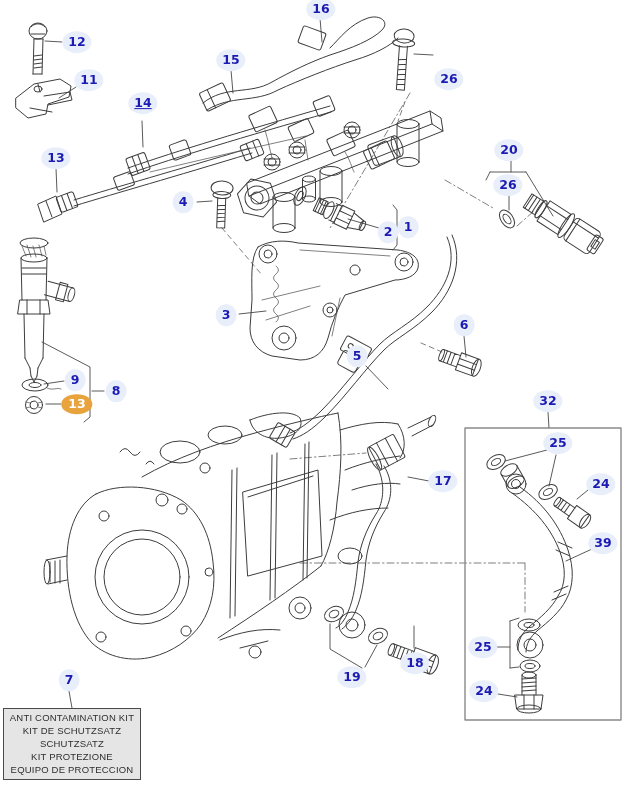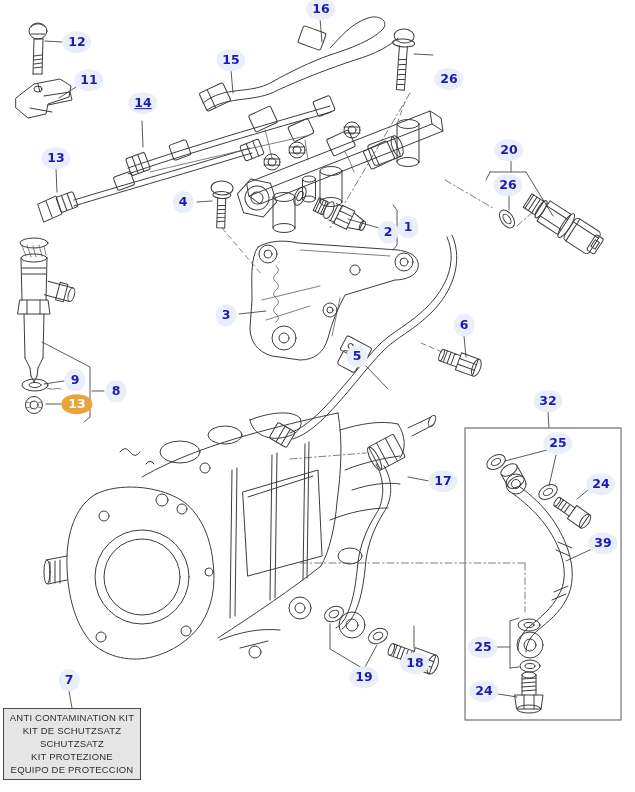--- a/index.html
+++ b/index.html
@@ -426,21 +426,21 @@
       <span class="callout" style="left: 75px; top: 380px;">9</span>
       <span class="callout highlight" style="left: 77px; top: 404px;">13</span>
       <span class="callout" style="left: 89px; top: 80px;">11</span>
       <span class="callout" style="left: 77px; top: 42px;">12</span>
       <span class="callout" style="left: 56px; top: 158px;">13</span>
       <span class="callout" style="left: 143px; top: 103px; text-decoration: underline;">14</span>
       <span class="callout" style="left: 231px; top: 60px;">15</span>
       <span class="callout" style="left: 321px; top: 9px;">16</span>
       <span class="callout" style="left: 443px; top: 481px; text-align: center;">17</span>
       <span class="callout" style="left: 415px; top: 615px; margin-top: 48px;">18</span>
-      <span class="callout" style="left: 364px; top: 677px;">19</span>
+      <span class="callout" style="left: 352px; top: 677px;">19</span>
       <span class="callout" style="left: 509px; top: 150px;">20</span>
       <span class="callout" style="left: 508px; top: 185px;">26</span>
       <span class="callout" style="left: 548px; top: 401px;">32</span>
       <span class="callout" style="left: 603px; top: 543px;">39</span>
       <span class="callout" style="left: 601px; top: 484px;">24</span>
       <span class="callout" style="left: 484px; top: 691px;">24</span>
       <span class="callout" style="left: 558px; top: 443px;">25</span>
       <span class="callout" style="left: 483px; top: 647px;">25</span>
       <span class="callout" style="left: 449px; top: 55px; margin-top: 24px;">26</span>
     </div>

